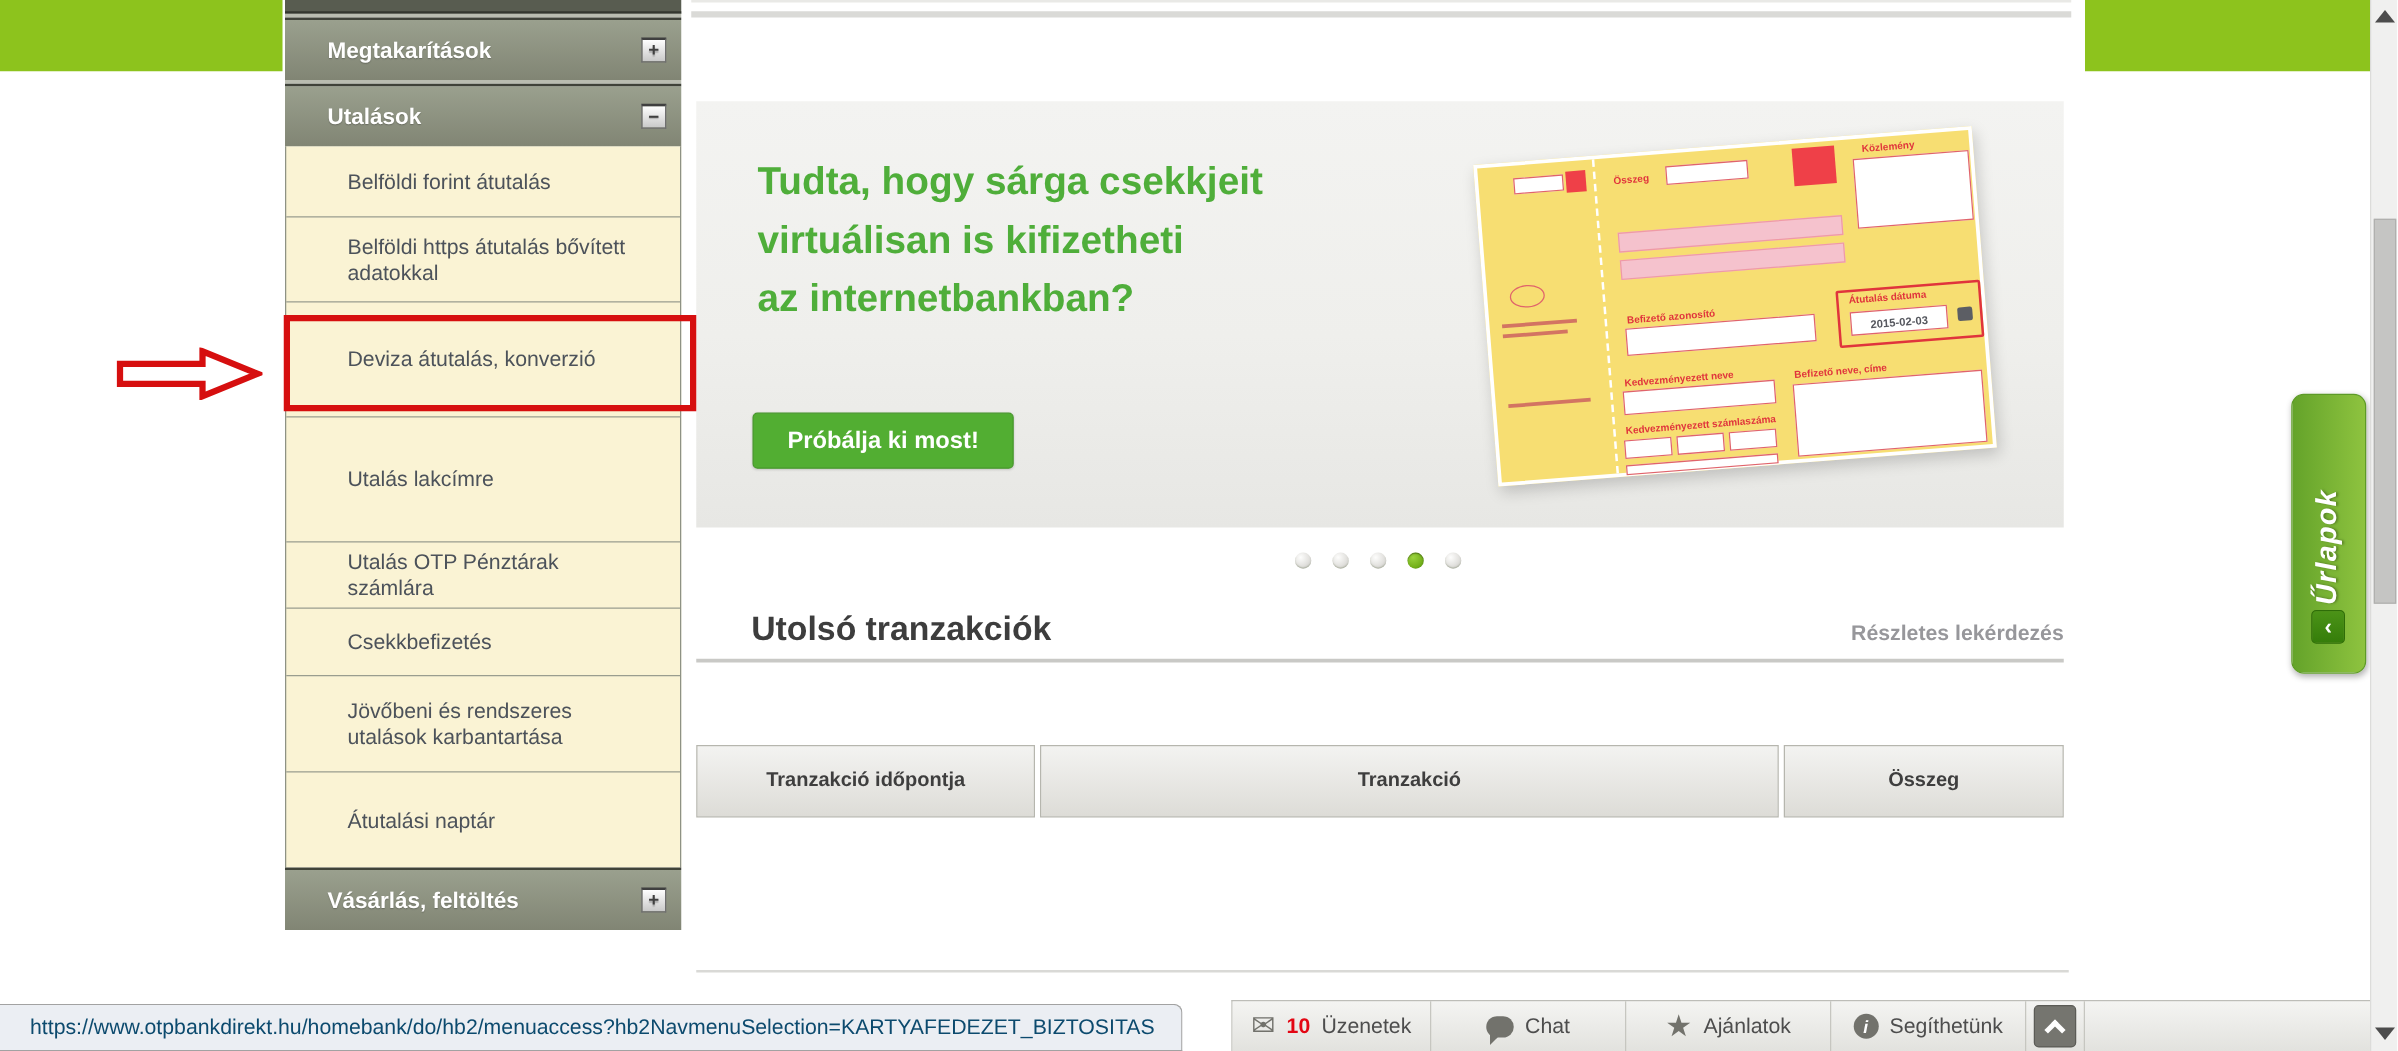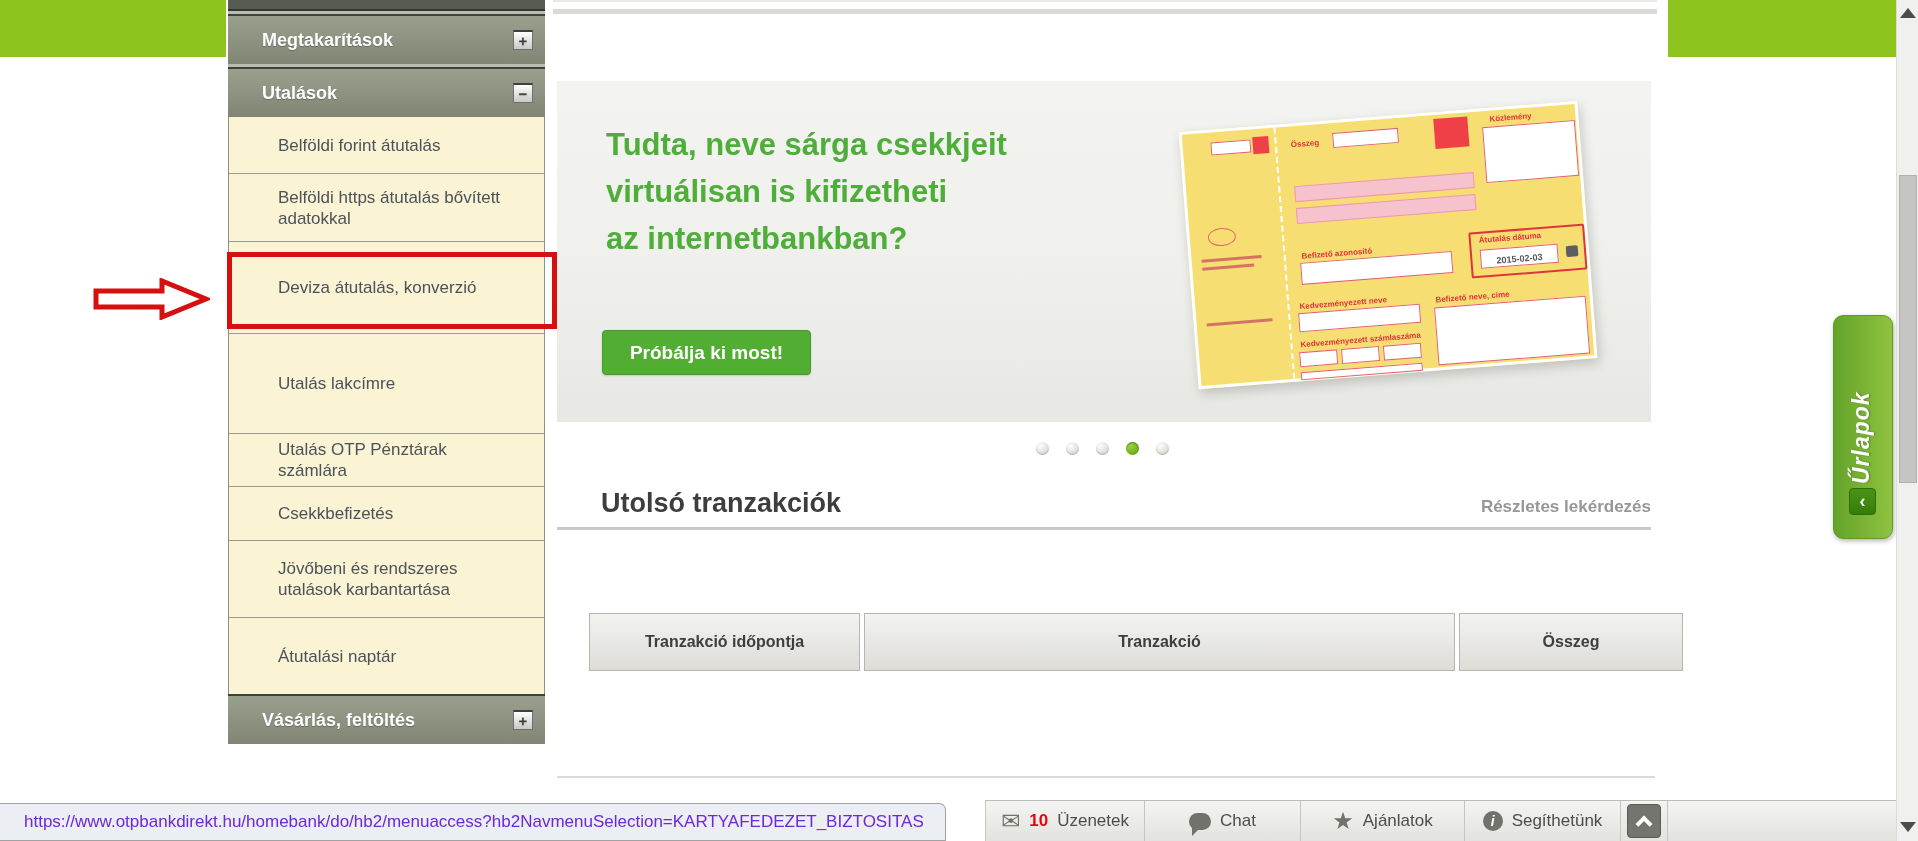--- a/index.html
+++ b/index.html
@@ -100,21 +100,21 @@
   }
   .dot.active {
     background:radial-gradient(circle at 35% 30%, #9ad33e, #76b21c 60%, #4f8a10 100%);
     box-shadow:inset 0 1px 1px rgba(0,0,0,0.35);
   }
 
   
   .tx-title { position:absolute; left:572px; top:488px; color:#3d3d3d; font-size:27px; font-weight:bold;margin-left:29px; }
   .tx-link  { position:absolute; right:267px; top:497px; color:#97979b; font-size:17px; font-weight:bold; cursor:pointer; }
   .tx-divider { position:absolute; left:557px; top:527px; width:1094px; height:3px; background:#c9c9c6; }
-  .tx-table { position:absolute; left:557px; top:613px; width:1094px; height:58px; display:flex; gap:4px;margin-left:32px; }
+  .tx-table { position:absolute; left:557px; top:596px; width:1094px; height:58px; display:flex; gap:4px; }
   .tx-th {
     background:linear-gradient(180deg,#f3f3f1,#dddcd7);
     border:1px solid #b6b6ae; color:#3e3e3e; font-size:16px; font-weight:bold;
     display:flex; align-items:center; justify-content:center;
   }
   .tx-th.c1 { width:271px; } .tx-th.c2 { width:591px; } .tx-th.c3 { width:224px; }
   .bottom-divider { position:absolute; left:557px; top:776px; width:1098px; height:2px; background:#d9d9d6; }
 
   
   .forms-tab {
@@ -174,21 +174,21 @@
     transform:rotate(45deg); margin-top:6px;
   }
   .tb-filler { flex:1; }
 
   
   .status-tooltip {
     position:absolute; left:0; top:803px; width:946px; height:38px;
     background:#ebeef3; border:1px solid #a2a2a2; border-left:none;
     border-top-right-radius:7px;
     display:flex; align-items:center; padding-left:24px;
-    color:#6d28d9; font-size:17px;
+    color:#0c4a6e; font-size:17px;
   }
 
   
   .scrollbar { position:absolute; left:1896px; top:0; width:22px; height:841px; background:#f0f0ef; border-left:1px solid #dcdcda; }
   .sb-up, .sb-down { position:absolute; left:3px; width:0; height:0; border-left:8px solid transparent; border-right:8px solid transparent; cursor:pointer; }
   .sb-up   { top:8px;  border-bottom:10px solid #4c4c4c; }
   .sb-down { top:822px; border-top:10px solid #4c4c4c; }
   .sb-thumb { position:absolute; left:2px; top:175px; width:18px; height:308px; background:#c5c5c3; border:1px solid #b0b0ae; cursor:grab; }
 </style>
 </head>
@@ -250,21 +250,21 @@
     </div>
   </div>
 
   <div class="highlight-box"></div>
   <svg class="highlight-arrow" viewBox="0 0 118 42">
     <polygon points="4,13 70,13 70,3 114,21 70,39 70,29 4,29" fill="#ffffff" stroke="#d60f0f" stroke-width="5" stroke-linejoin="miter"></polygon>
   </svg>
 
   <div class="banner">
     <div class="banner-headline">
-      <div>Tudta, neve sárga csekkjeit</div>
+      <div>Tudta, hogy sárga csekkjeit</div>
       <div>virtuálisan is kifizetheti</div>
       <div>az internetbankban?</div>
     </div>
     <div class="banner-cta">Próbálja ki most!</div>
 
     <div class="check-area">
       <div class="check">
 
         <div class="stub">
           <div class="chk-field" style="left:28px; top:10px; width:40px; height:13px;"></div>

